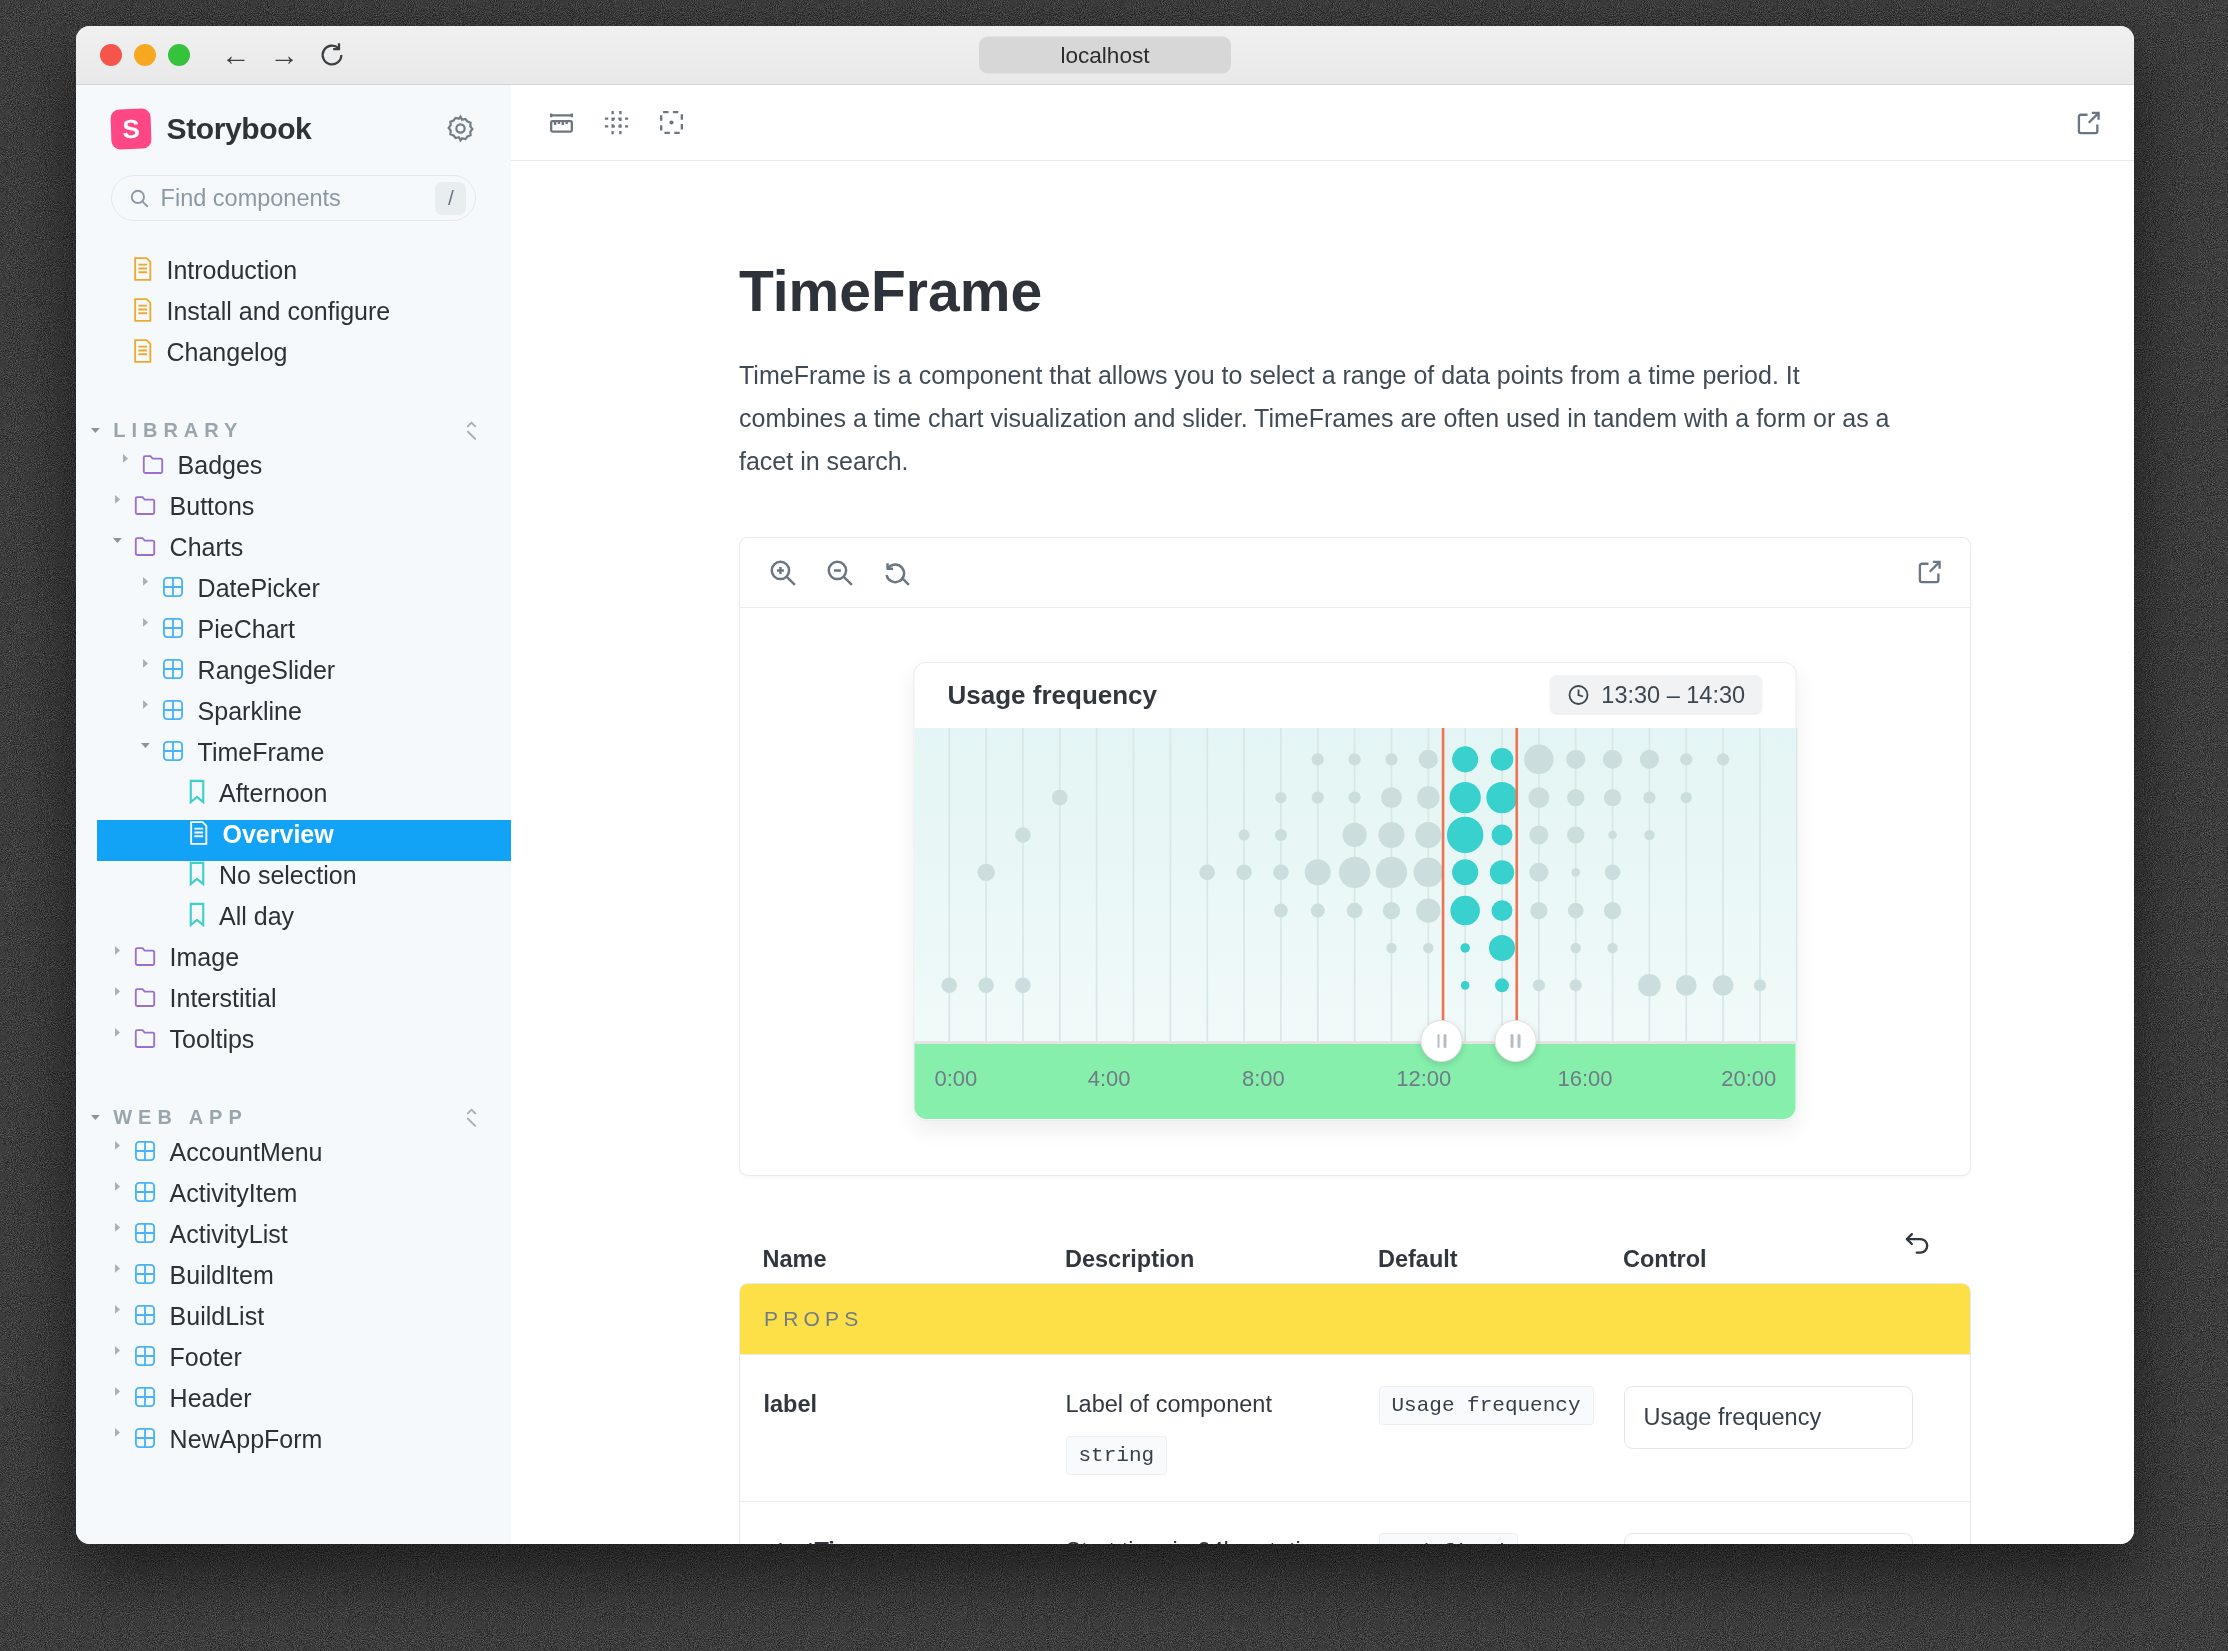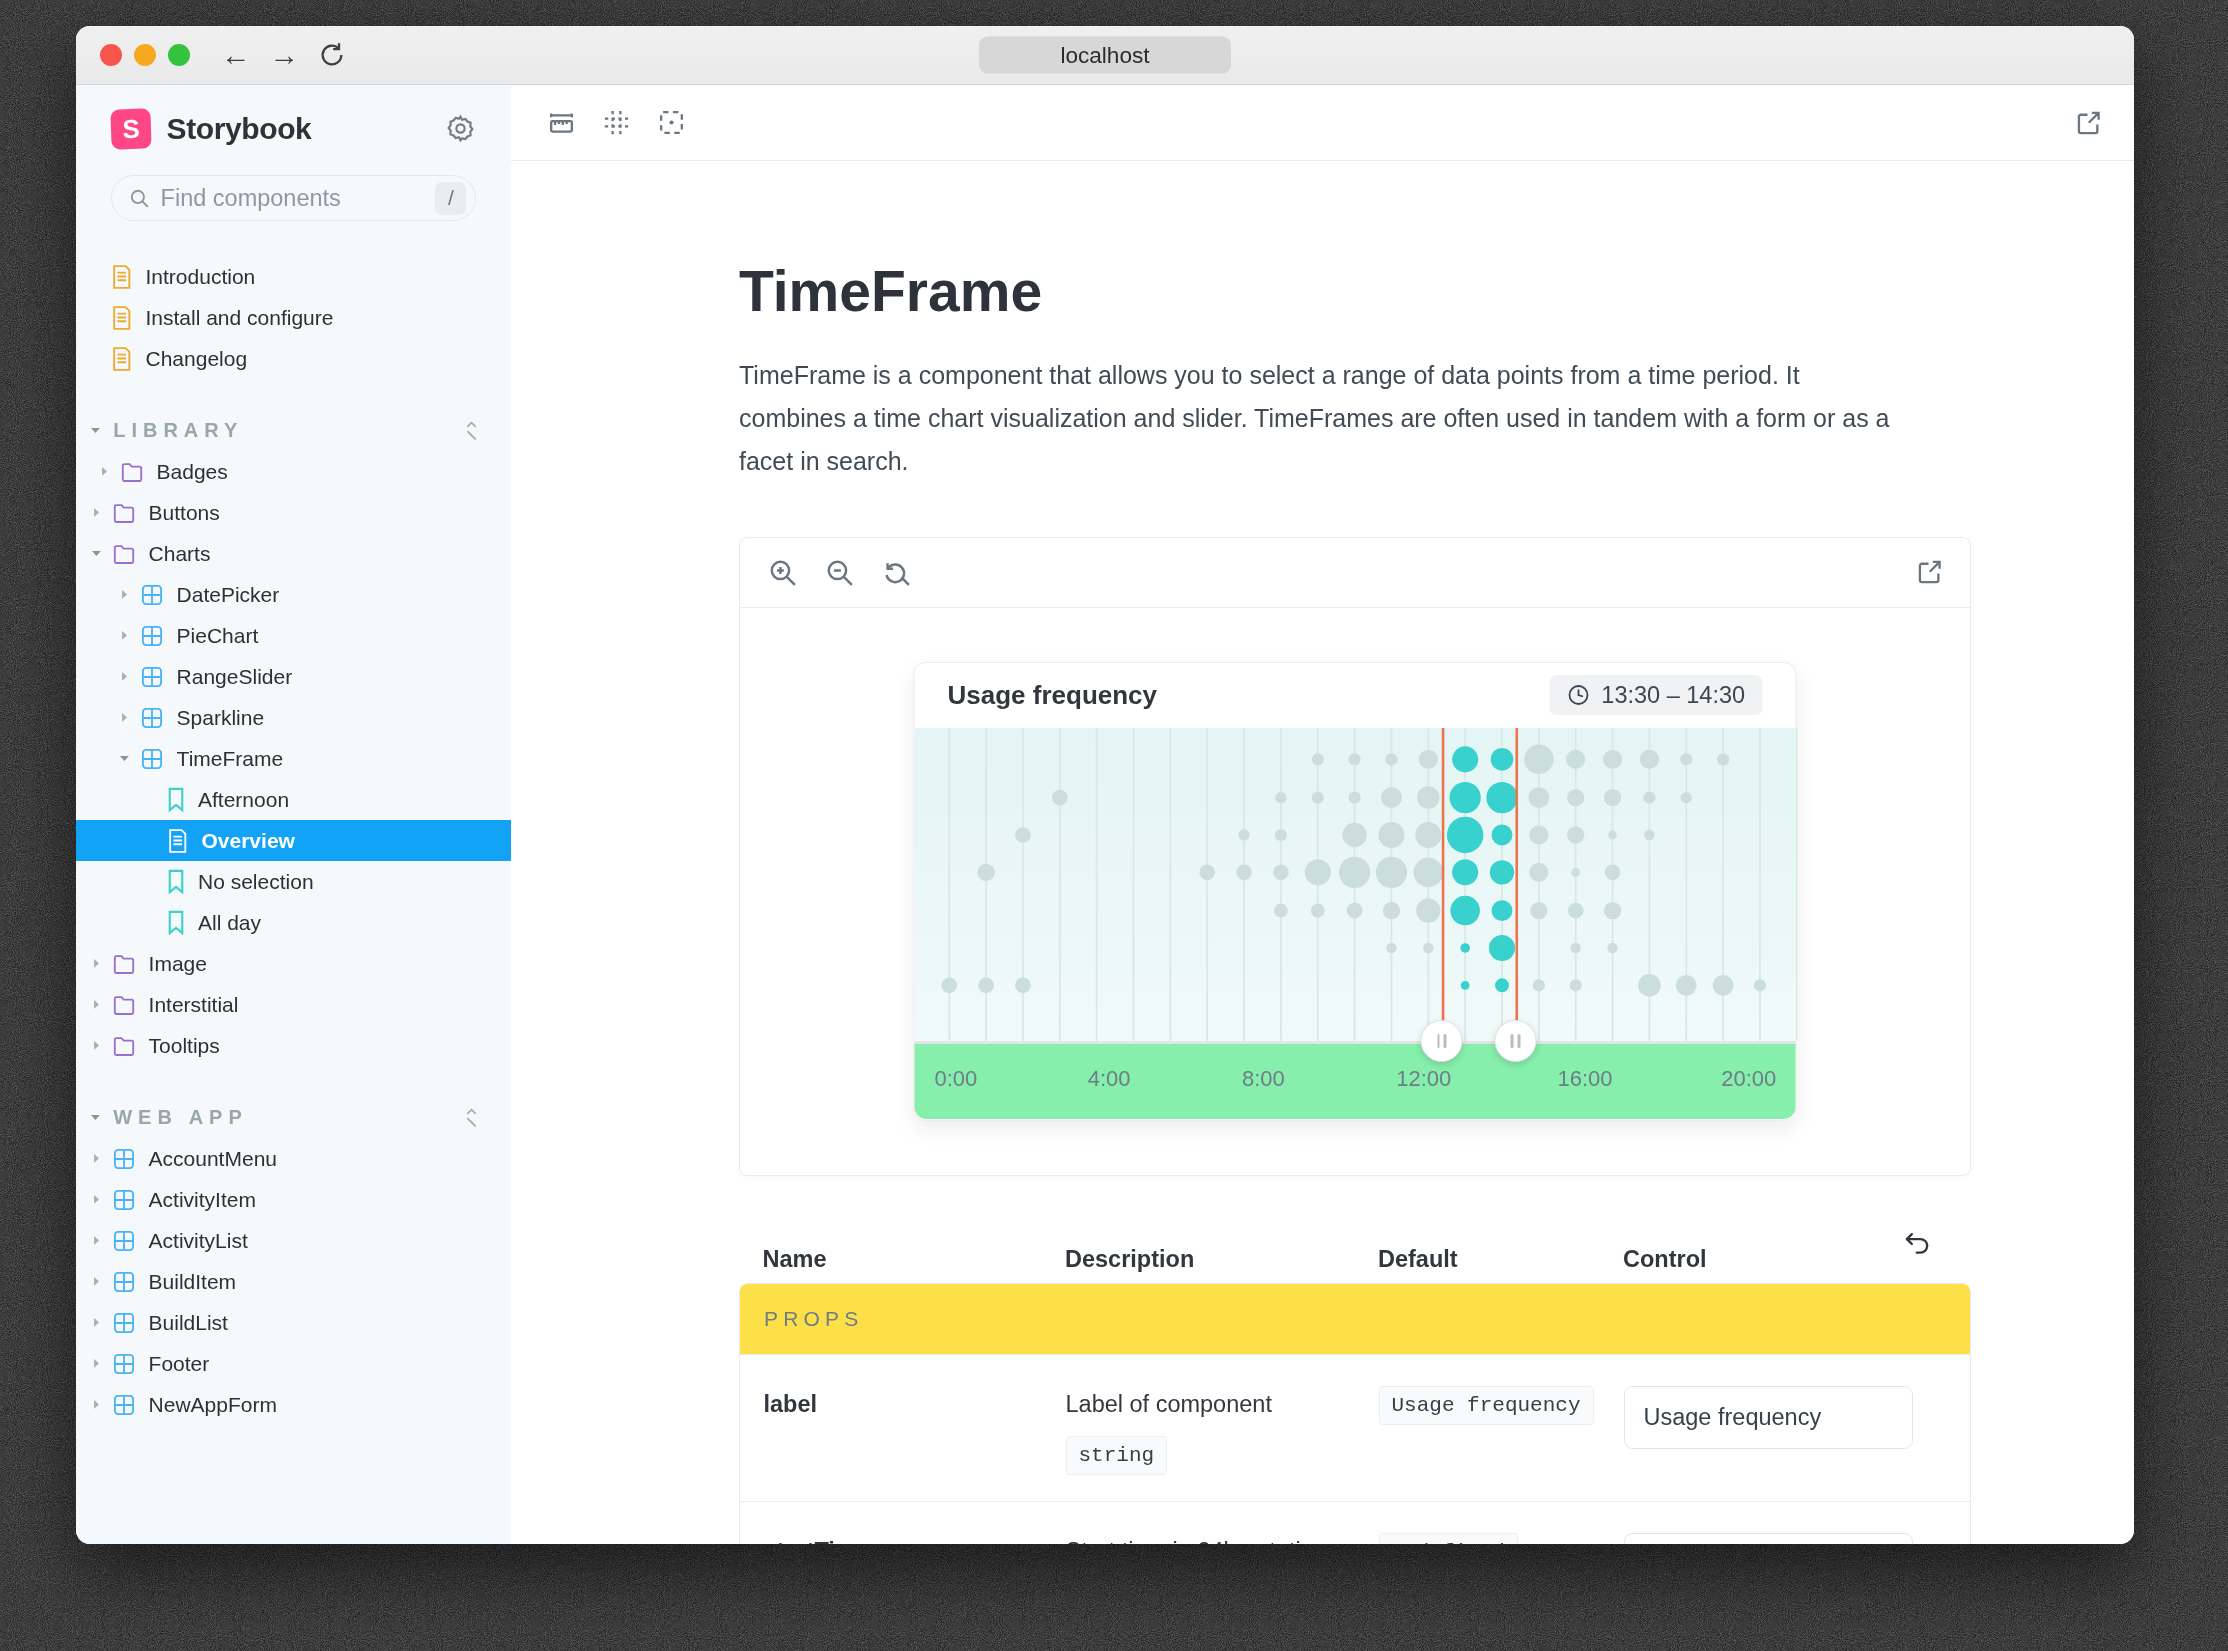--- a/index.html
+++ b/index.html
@@ -31,21 +31,21 @@
     font-weight:bold; font-size:26px; display:flex; align-items:center; justify-content:center;
     transform:rotate(-2deg); }
   .brand { font-size:30px; font-weight:800; color:#2f3338; margin-left:15.6px; letter-spacing:-0.4px; }
   .logo-gear { margin-left:auto; }
   .searchbox { margin:24px 35px 0; height:46px; border:1.7px solid #e2e8ec; border-radius:23.5px;
     display:flex; align-items:center; padding:0 8.7px 0 15.6px; }
   .searchbox .ph { color:#8b99a6; font-size:23.5px; margin-left:10.4px; }
   .slash-chip { margin-left:auto; width:31px; height:33px; border-radius:7px; background:#e8edf0;
     color:#6b7680; font-size:21px; display:flex; align-items:center; justify-content:center; }
   .nav { margin-top:35px; }
-  .srow { height:41px; display:flex; align-items:center; font-size:21px; color:#2b3137; position:relative; }
+  .srow { height:41px; display:flex; align-items:flex-start; font-size:25px; color:#2b3137; position:relative;margin-left:21px; }
   .srow .caret { width:17.4px; display:flex; justify-content:center; flex:none; }
   .srow .ic { display:flex; align-items:center; justify-content:center; flex:none; }
   .srow .lbl { margin-left:12px; white-space:nowrap; }
   .srow.sel { background:#12a3f7; color:#fff; font-weight:bold; }
   .sec-head { height:41px; margin-top:31px; display:flex; align-items:center; padding:0 29.5px 0 12px;
     font-size:20px; font-weight:800; letter-spacing:6px; color:#99a6ad; }
   .sec-head .t { margin-left:10.4px; }
   .sec-head .exp { margin-left:auto; }
 
   
@@ -460,20 +460,34 @@
                 <path d="M5.5 3.2l5.3 4.8-5.3 4.8z" fill="#a7b0b7"></path>
               </svg>
             </span>
             <span class="ic" style="margin-left:5.2px">
               <svg class="icon" width="26" height="26" viewBox="0 0 24 24" fill="none" stroke="#49b3f7" stroke-width="1.7">
                 <rect x="3.6" y="3.6" width="16.8" height="16.8" rx="3"></rect>
                 <path d="M12 3.6v16.8M3.6 12h16.8"></path>
               </svg>
             </span>
             <span class="lbl">Footer</span>
+          </div>
+          <div class="srow" style="padding-left:12px">
+            <span class="caret">
+              <svg class="icon" width="14.8" height="14.8" viewBox="0 0 16 16">
+                <path d="M5.5 3.2l5.3 4.8-5.3 4.8z" fill="#a7b0b7"></path>
+              </svg>
+            </span>
+            <span class="ic" style="margin-left:5.2px">
+              <svg class="icon" width="26" height="26" viewBox="0 0 24 24" fill="none" stroke="#49b3f7" stroke-width="1.7">
+                <rect x="3.6" y="3.6" width="16.8" height="16.8" rx="3"></rect>
+                <path d="M12 3.6v16.8M3.6 12h16.8"></path>
+              </svg>
+            </span>
+            <span class="lbl">Header</span>
           </div>
           <div class="srow" style="padding-left:12px">
             <span class="caret">
               <svg class="icon" width="14.8" height="14.8" viewBox="0 0 16 16">
                 <path d="M5.5 3.2l5.3 4.8-5.3 4.8z" fill="#a7b0b7"></path>
               </svg>
             </span>
             <span class="ic" style="margin-left:5.2px">
               <svg class="icon" width="26" height="26" viewBox="0 0 24 24" fill="none" stroke="#49b3f7" stroke-width="1.7">
                 <rect x="3.6" y="3.6" width="16.8" height="16.8" rx="3"></rect>

